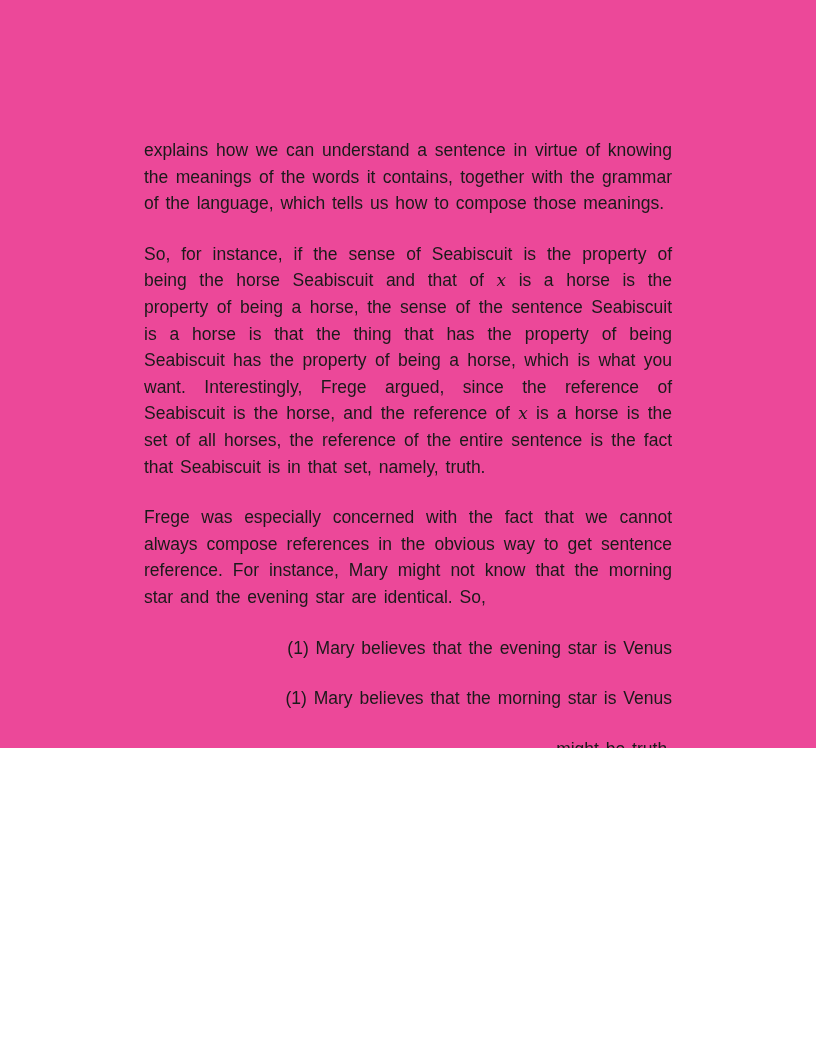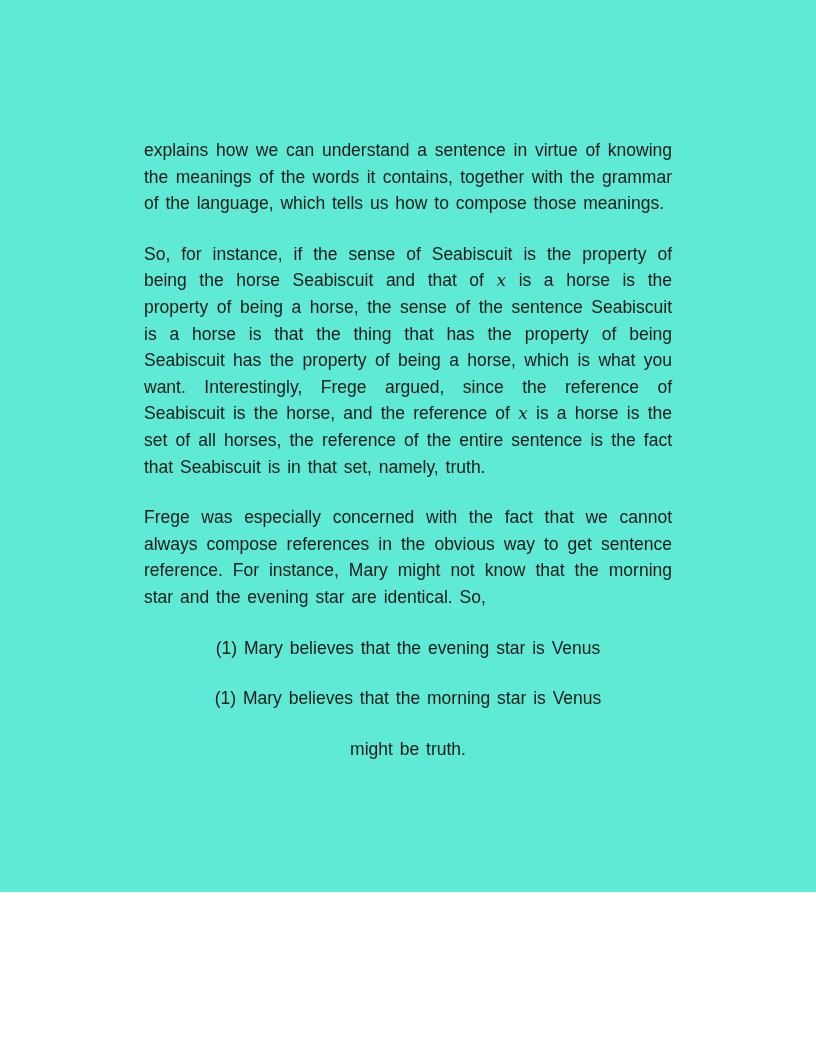--- a/index.html
+++ b/index.html
@@ -3,41 +3,41 @@
 <meta charset="utf-8">
 <style>
   html, body {
     margin: 0;
     padding: 0;
     background: #ffffff;
   }
   .page {
     position: relative;
     width: 816px;
-    height: 892px;
-    background: #5eead4;
+    height: 748px;
+    background: #ec4899;
     overflow: hidden;
     font-family: "Liberation Sans", sans-serif;
     color: #1a1a1a;
   }
   .textblock {
     position: absolute;
     left: 144px;
     top: 137px;
     width: 528px;
   }
   .para {
     margin: 0 0 24px 0;
     font-size: 17.5px;
     line-height: 26.6px;
     text-align: justify;
     word-spacing: 2px;
   }
   .para.single {
-    text-align: center;
+    text-align: right;
   }
   .math-var {
     font-family: "DejaVu Serif", serif;
     font-style: italic;
     font-size: 17px;
   }
   .pagenum {
     position: absolute;
     top: 926px;
     left: 0;

